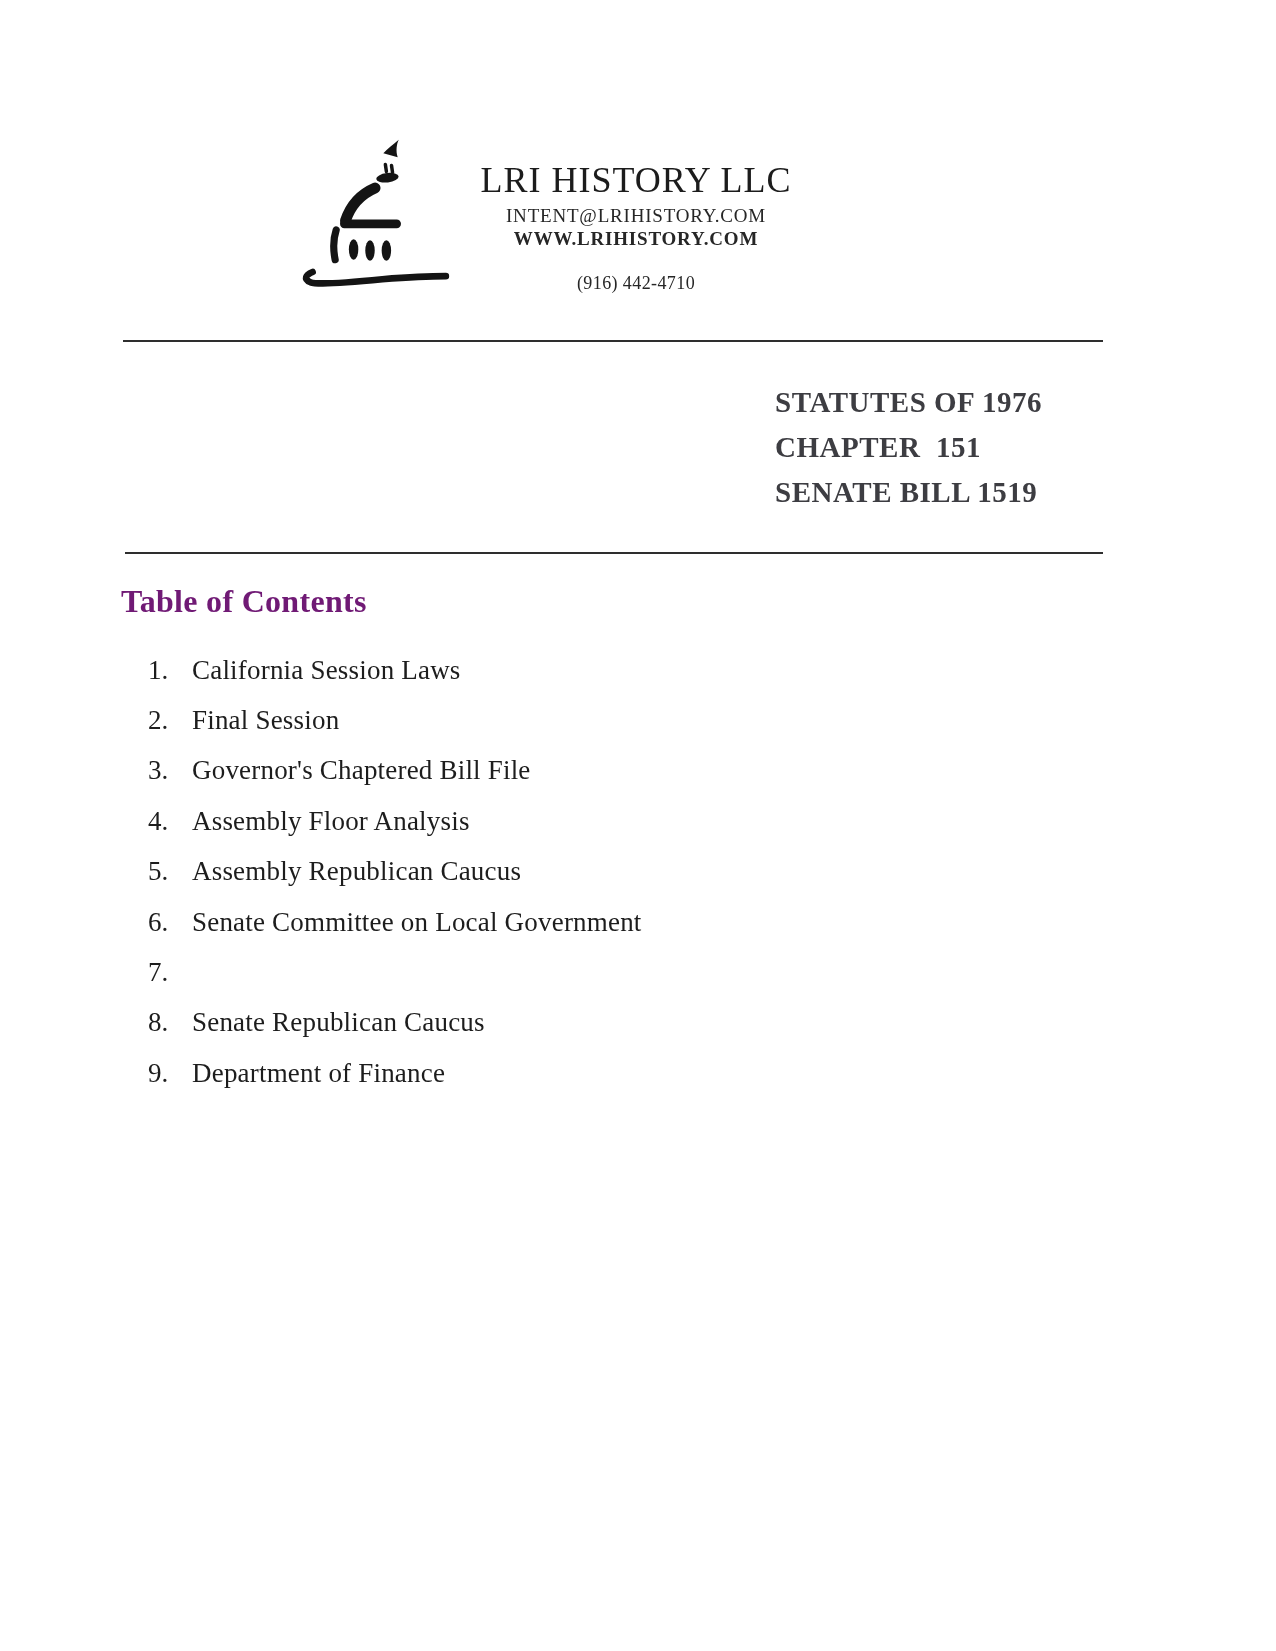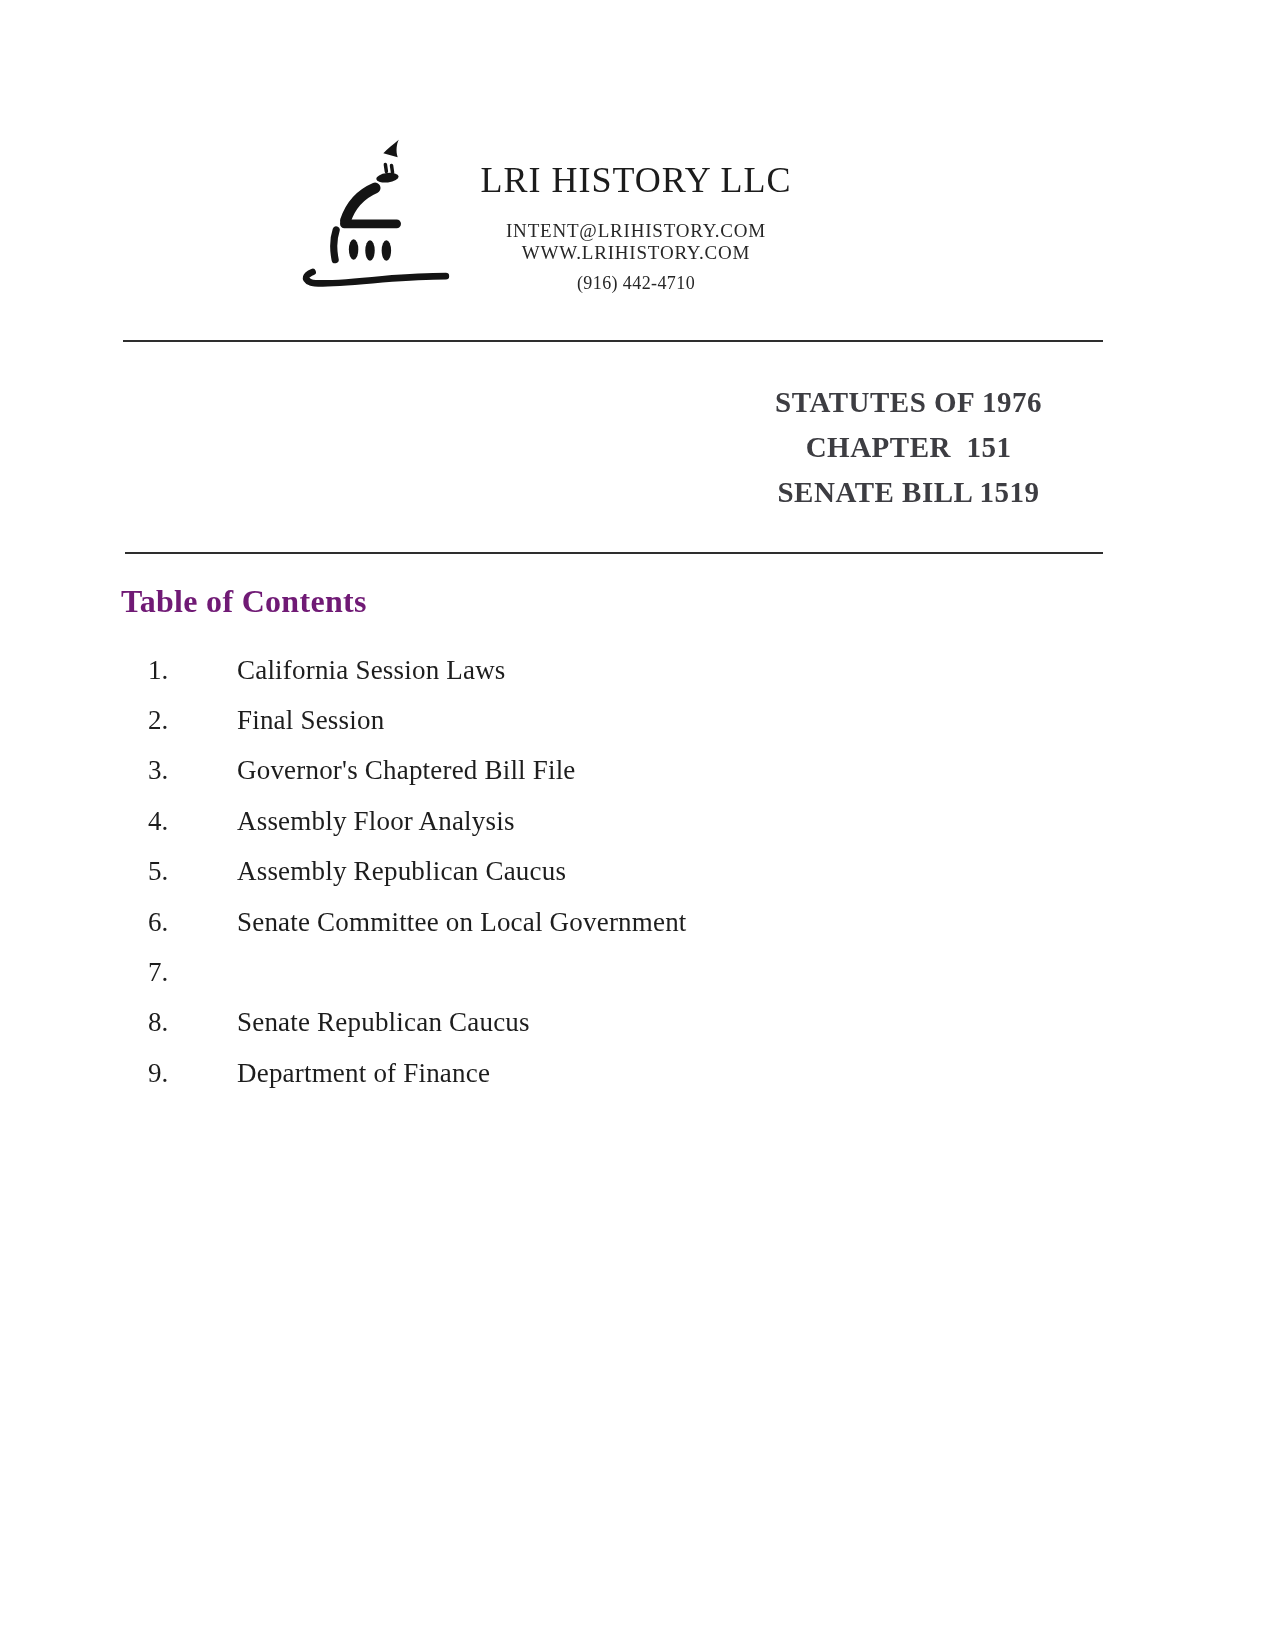--- a/index.html
+++ b/index.html
@@ -38,39 +38,39 @@
   .contact-line {
     position: absolute;
     left: 436px;
     width: 400px;
     text-align: center;
     font-size: 19px;
     line-height: 30px;
     letter-spacing: 0.8px;
     color: #262626;
   }
-  .contact-email   { top: 216px; }
-  .contact-website { top: 238px; }
+  .contact-email   { top: 201px; }
+  .contact-website { top: 224px; font-weight: bold; }
   .contact-phone   { top: 268px; font-size: 18px; letter-spacing: 0.4px; }
 
   
   .rule {
     position: absolute;
     height: 2px;
     background: #2e2e2e;
   }
   .rule-top    { left: 123px; top: 340px; width: 980px; }
   .rule-bottom { left: 125px; top: 552px; width: 978px; }
 
   
   .reference-block {
     position: absolute;
     top: 380px;
     right: 234px;
-    text-align: center;
+    text-align: left;
   }
   .reference-line {
     font-size: 29px;
     line-height: 45px;
     font-weight: bold;
     letter-spacing: 0.5px;
     color: #3d3d42;
     white-space: pre;
   }
 
@@ -98,21 +98,20 @@
     align-items: center;
     height: 50.4px;
     font-size: 27px;
     color: #1d1d1d;
   }
   .toc-number {
     flex: 0 0 44px;
   }
   .toc-label {
     letter-spacing: 0.2px;
-    margin-left: 45px;
   }
 </style>
 </head>
 <body>
 
 <div class="page">
 
   <svg class="logo" viewBox="0 0 160 170" fill="none" stroke="#141414" stroke-linecap="round">
 
     <path d="M108 17 C102 22 97 26 93 30 L107 34 C105 28 106 21 108 17 Z" fill="#141414" stroke="none"></path>

